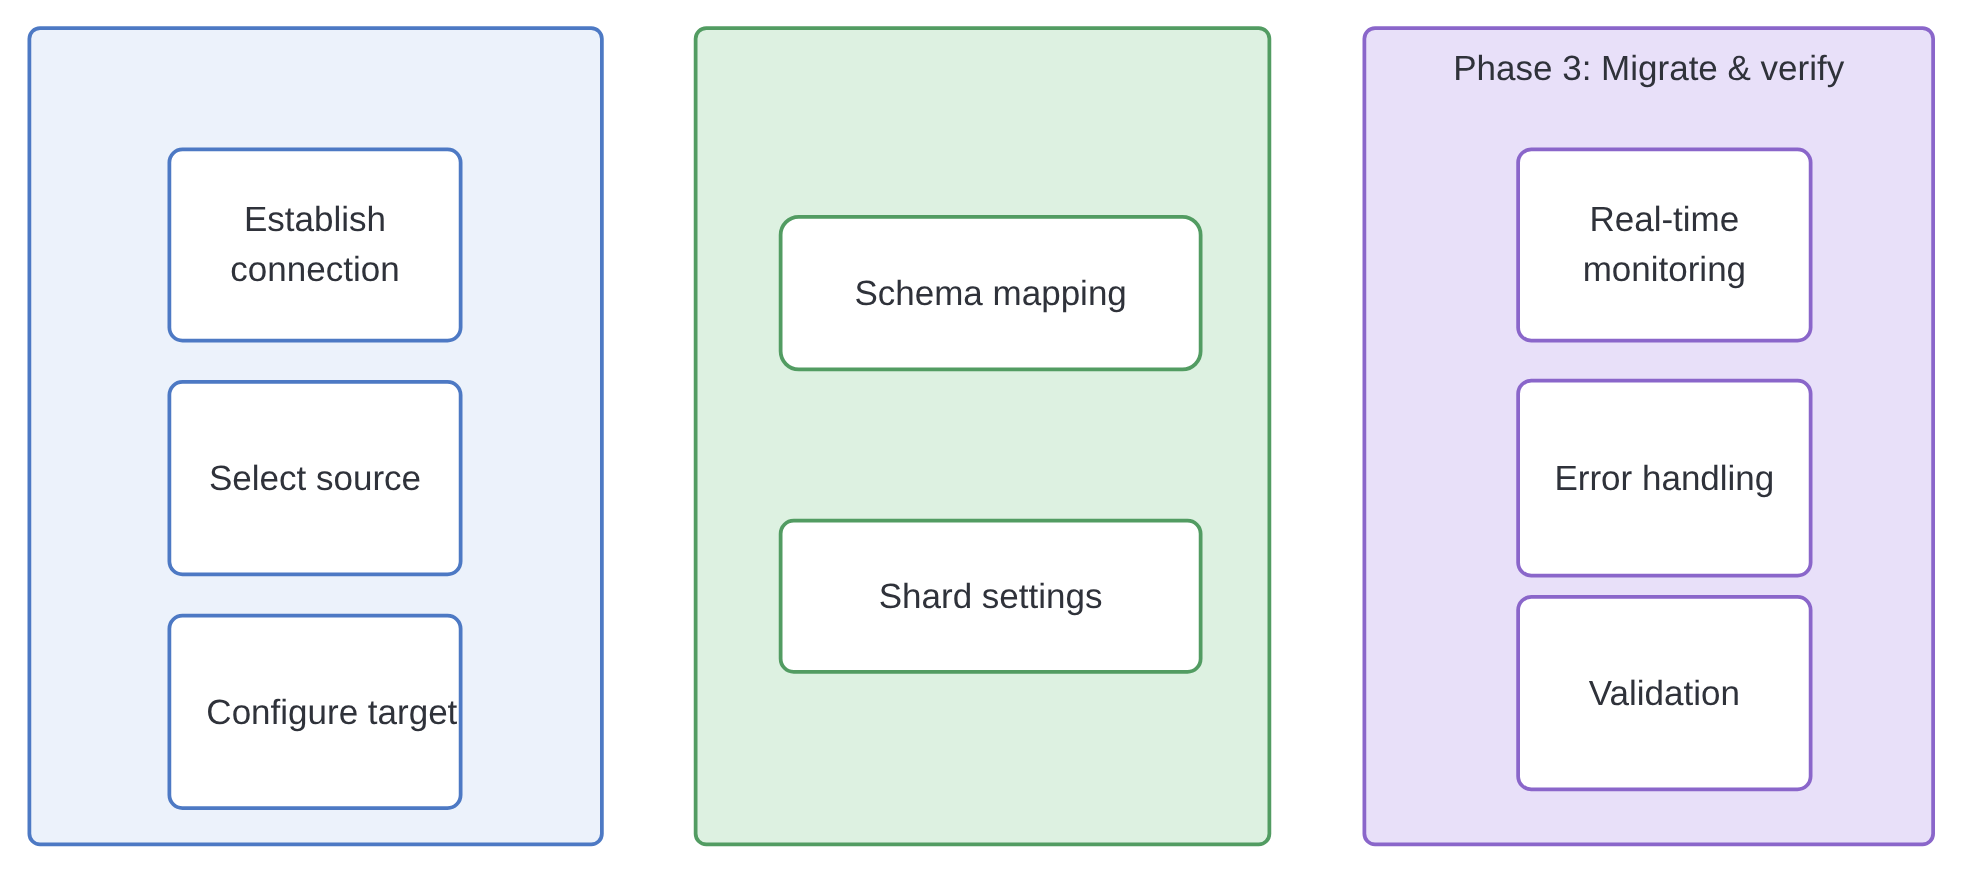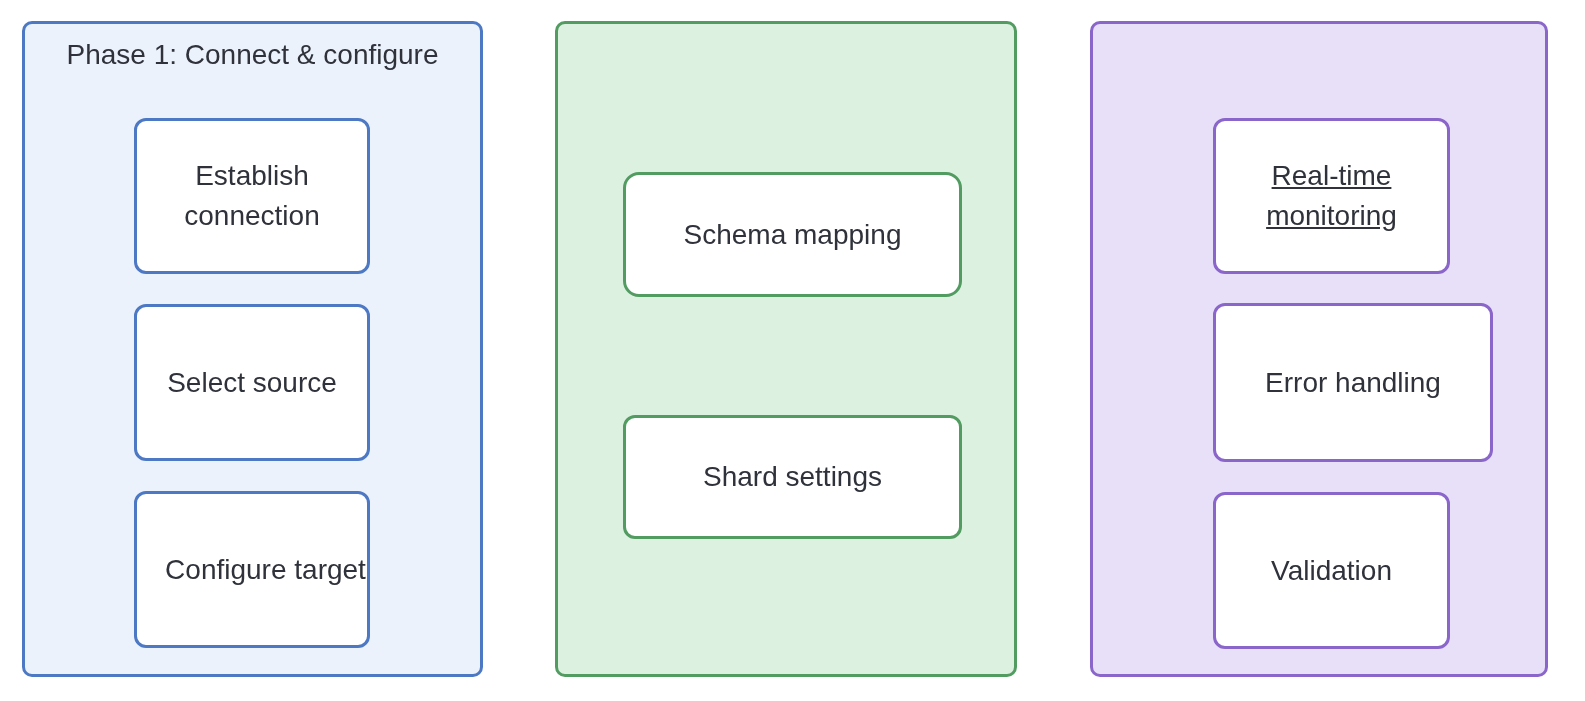--- a/index.html
+++ b/index.html
@@ -60,42 +60,42 @@
   
   .phase-1 .n0 { left: 109px; top: 94px;  width: 236px; height: 156px; }
   .phase-1 .n1 { left: 109px; top: 280px; width: 236px; height: 157px; }
   .phase-1 .n2 { left: 109px; top: 467px; width: 236px; height: 157px; padding-left: 27px; }
 
   
   .phase-2 .n0 { left: 65px;  top: 148px; width: 339px; height: 125px; border-radius: 16px; }
   .phase-2 .n1 { left: 65px;  top: 391px; width: 339px; height: 124px; }
 
   
-  .phase-3 .n0 { left: 120px; top: 94px;  width: 237px; height: 156px; text-decoration: underline; }
-  .phase-3 .n1 { left: 120px; top: 279px; width: 280px; height: 159px; }
-  .phase-3 .n2 { left: 120px; top: 468px; width: 237px; height: 157px; }
+  .phase-3 .n0 { left: 120px; top: 94px;  width: 237px; height: 156px; }
+  .phase-3 .n1 { left: 120px; top: 279px; width: 237px; height: 159px; }
+  .phase-3 .n2 { left: 120px; top: 452px; width: 237px; height: 157px; }
 </style>
 </head>
 <body>
 
 <div class="canvas">
 
   <section class="phase phase-1" style="--border: #4d79c4; --fill: #ecf2fb;">
-    <div class="phase-title">Phase 1: Connect &amp; configure</div>
     <div class="node n0">Establish
 connection</div>
     <div class="node n1">Select source</div>
     <div class="node n2">Configure target</div>
   </section>
 
   <section class="phase phase-2" style="--border: #529c62; --fill: #ddf1e1;">
     <div class="node n0">Schema mapping</div>
     <div class="node n1">Shard settings</div>
   </section>
 
   <section class="phase phase-3" style="--border: #8a66ca; --fill: #e8e0f9;">
+    <div class="phase-title">Phase 3: Migrate &amp; verify</div>
     <div class="node n0">Real-time
 monitoring</div>
     <div class="node n1">Error handling</div>
     <div class="node n2">Validation</div>
   </section>
 
 </div>
 
 </body></html>

